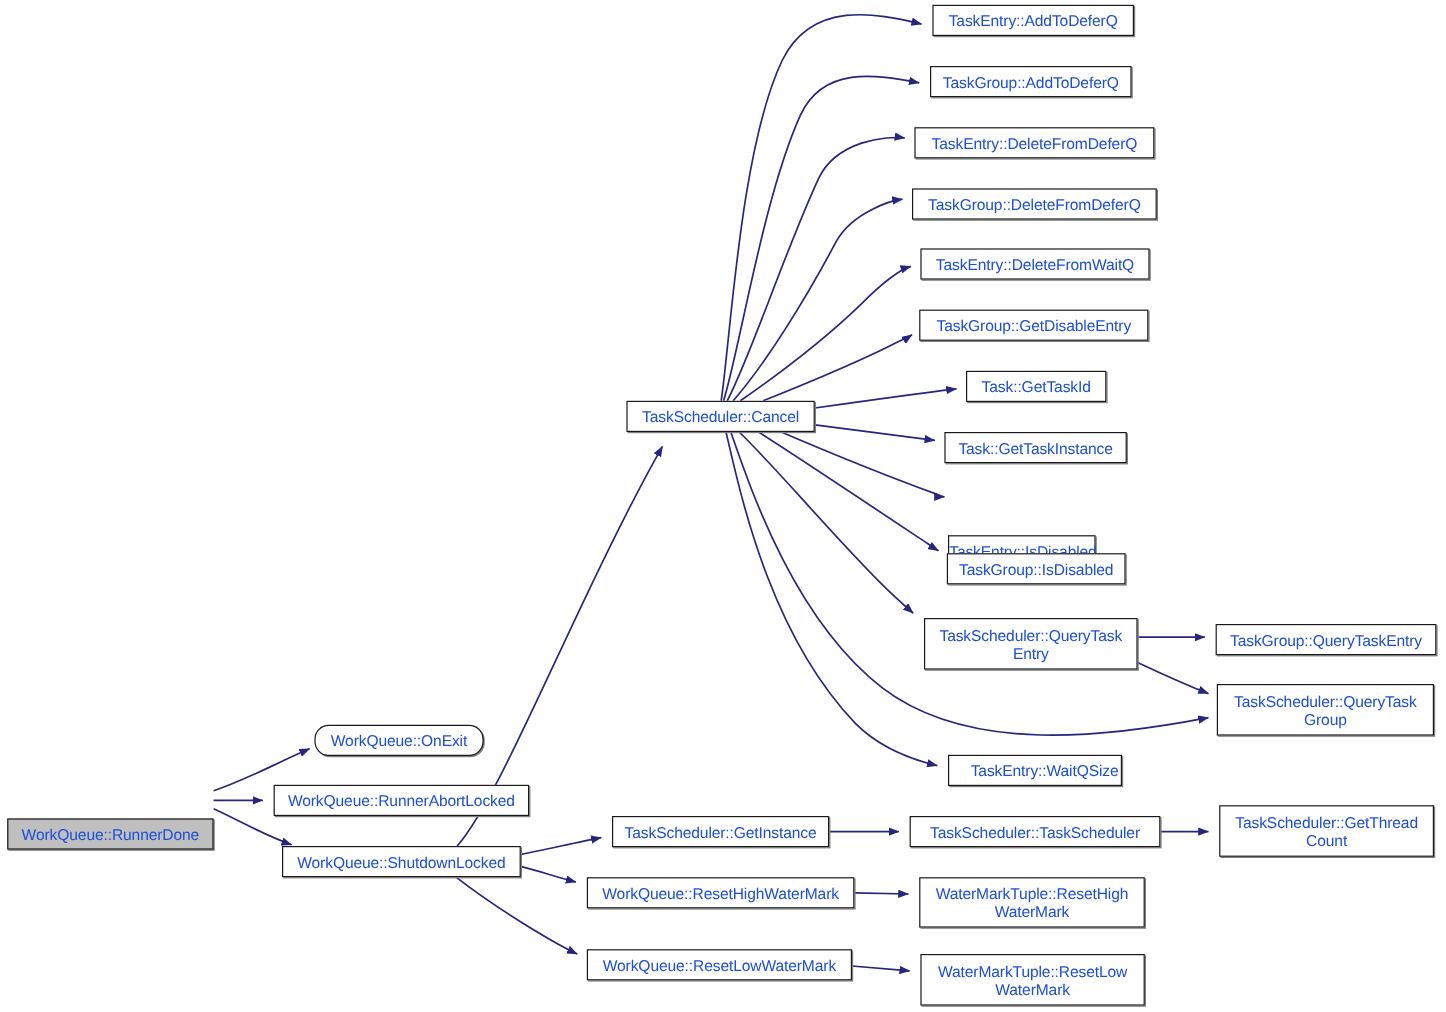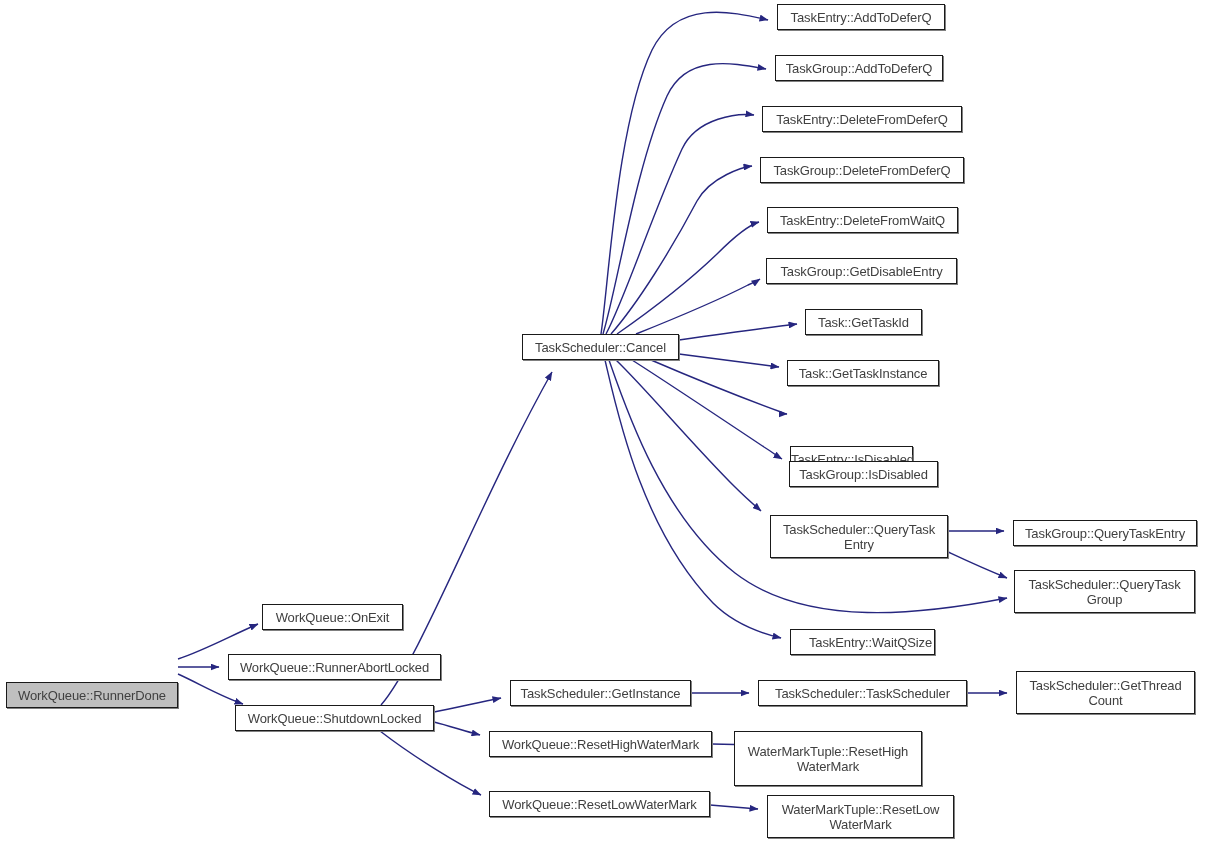--- a/index.html
+++ b/index.html
@@ -31,21 +31,21 @@
     left: 0;
     top: 0;
     width: 1205px;
     height: 843px;
   }
   .gnode {
     position: absolute;
     box-sizing: border-box;
     border: 1px solid #1a1a1a;
     background: #ffffff;
-    color: #404040;
+    color: #1d4ed8;
     font-size: 13px;
     line-height: 15px;
     text-align: center;
     display: flex;
     align-items: center;
     justify-content: center;
     white-space: pre-line;
     letter-spacing: -0.1px;
     box-shadow: 1px 1px 0 0 #808080;
     cursor: pointer;
@@ -95,42 +95,42 @@
         <path d="M948,552 C963,559 982,568 1007,578" marker-end="url(#arrowhead)" stroke="#26267f"></path>
         <path d="M691,693 L749,693" marker-end="url(#arrowhead)" stroke="#26267f"></path>
         <path d="M963,693 L1007,693" marker-end="url(#arrowhead)" stroke="#26267f"></path>
         <path d="M712,744 L757,745" marker-end="url(#arrowhead)" stroke="#26267f"></path>
         <path d="M710,805 L758,809" marker-end="url(#arrowhead)" stroke="#26267f"></path>
       </g>
   </svg>
 
   <div id="node-layer">
       <div class="gnode root" style="left: 6px; top: 682px; width: 172px; height: 26px;"><span class="lbl">WorkQueue::RunnerDone</span></div>
-      <div class="gnode" style="left: 262px; top: 604px; width: 141px; height: 26px;"><span class="lbl">WorkQueue::OnExit</span></div>
+      <div class="gnode" style="left: 262px; top: 604px; width: 141px; height: 26px; border-radius: 12px;"><span class="lbl">WorkQueue::OnExit</span></div>
       <div class="gnode" style="left: 228px; top: 654px; width: 213px; height: 26px; text-align: center;"><span class="lbl">WorkQueue::RunnerAbortLocked</span></div>
       <div class="gnode" style="left: 235px; top: 705px; width: 199px; height: 26px;"><span class="lbl">WorkQueue::ShutdownLocked</span></div>
       <div class="gnode" style="left: 522px; top: 334px; width: 157px; height: 26px;"><span class="lbl">TaskScheduler::Cancel</span></div>
       <div class="gnode" style="left: 510px; top: 680px; width: 181px; height: 26px;"><span class="lbl">TaskScheduler::GetInstance</span></div>
       <div class="gnode" style="left: 489px; top: 731px; width: 223px; height: 26px;"><span class="lbl">WorkQueue::ResetHighWaterMark</span></div>
       <div class="gnode" style="left: 489px; top: 791px; width: 221px; height: 26px;"><span class="lbl">WorkQueue::ResetLowWaterMark</span></div>
       <div class="gnode" style="left: 777px; top: 4px; width: 168px; height: 26px;"><span class="lbl">TaskEntry::AddToDeferQ</span></div>
       <div class="gnode" style="left: 775px; top: 55px; width: 168px; height: 26px;"><span class="lbl">TaskGroup::AddToDeferQ</span></div>
       <div class="gnode" style="left: 762px; top: 106px; width: 200px; height: 26px; justify-content: flex-end;"><span class="lbl">TaskEntry::DeleteFromDeferQ</span></div>
       <div class="gnode" style="left: 760px; top: 157px; width: 204px; height: 26px;"><span class="lbl">TaskGroup::DeleteFromDeferQ</span></div>
       <div class="gnode" style="left: 767px; top: 207px; width: 191px; height: 26px;"><span class="lbl">TaskEntry::DeleteFromWaitQ</span></div>
       <div class="gnode" style="left: 766px; top: 258px; width: 191px; height: 26px;"><span class="lbl">TaskGroup::GetDisableEntry</span></div>
       <div class="gnode" style="left: 805px; top: 309px; width: 117px; height: 26px;"><span class="lbl">Task::GetTaskId</span></div>
       <div class="gnode" style="left: 787px; top: 360px; width: 152px; height: 26px;"><span class="lbl">Task::GetTaskInstance</span></div>
       <div class="gnode" style="left: 790px; top: 410px; width: 123px; height: 26px; margin-top: 36px;"><span class="lbl">TaskEntry::IsDisabled</span></div>
       <div class="gnode" style="left: 789px; top: 461px; width: 149px; height: 26px;"><span class="lbl">TaskGroup::IsDisabled</span></div>
       <div class="gnode" style="left: 770px; top: 515px; width: 178px; height: 43px;"><span class="lbl">TaskScheduler::QueryTask
 Entry</span></div>
       <div class="gnode" style="left: 790px; top: 629px; width: 145px; height: 26px; padding-left: 16px;"><span class="lbl">TaskEntry::WaitQSize</span></div>
       <div class="gnode" style="left: 758px; top: 680px; width: 209px; height: 26px;"><span class="lbl">TaskScheduler::TaskScheduler</span></div>
-      <div class="gnode" style="left: 734px; top: 731px; width: 188px; height: 55px;"><span class="lbl">WaterMarkTuple::ResetHigh
+      <div class="gnode" style="left: 766px; top: 731px; width: 188px; height: 42px;"><span class="lbl">WaterMarkTuple::ResetHigh
 WaterMark</span></div>
       <div class="gnode" style="left: 767px; top: 795px; width: 187px; height: 43px;"><span class="lbl">WaterMarkTuple::ResetLow
 WaterMark</span></div>
       <div class="gnode" style="left: 1013px; top: 520px; width: 184px; height: 26px;"><span class="lbl">TaskGroup::QueryTaskEntry</span></div>
       <div class="gnode" style="left: 1014px; top: 570px; width: 181px; height: 43px;"><span class="lbl">TaskScheduler::QueryTask
 Group</span></div>
       <div class="gnode" style="left: 1016px; top: 671px; width: 179px; height: 43px;"><span class="lbl">TaskScheduler::GetThread
 Count</span></div>
     </div>
 

